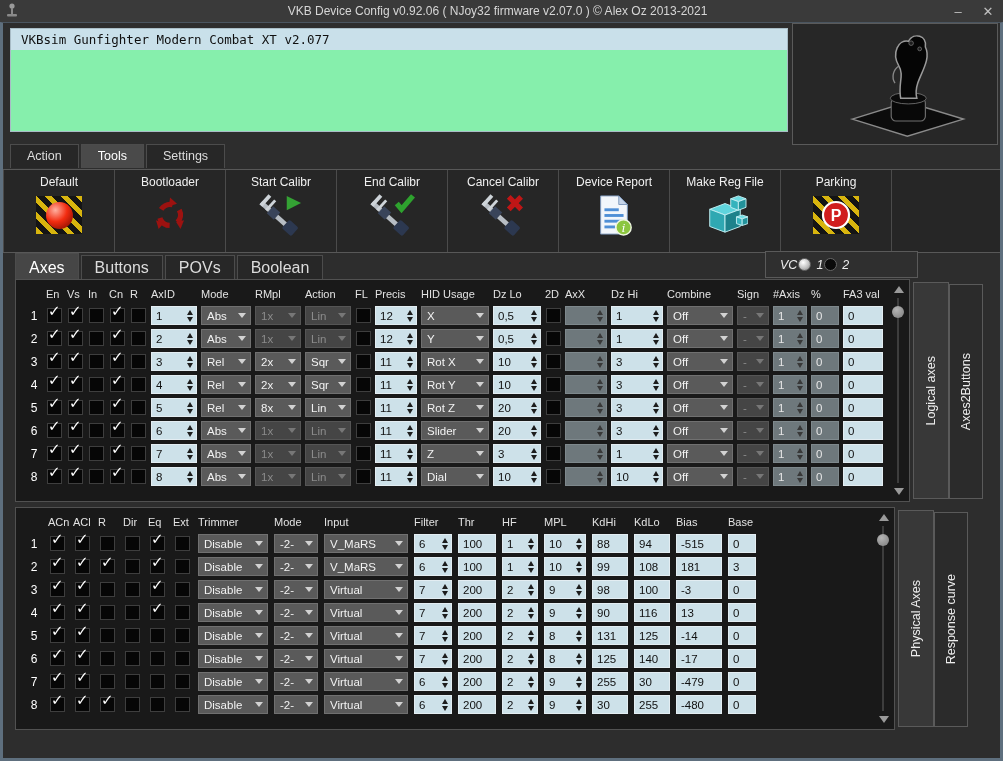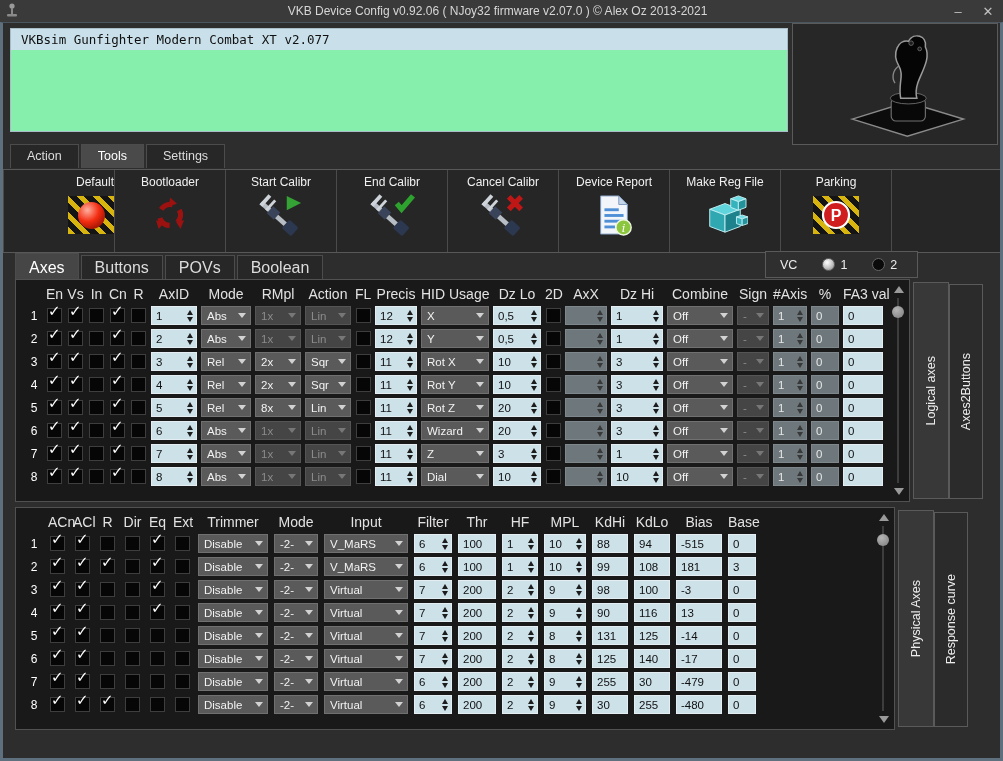--- a/index.html
+++ b/index.html
@@ -21,41 +21,41 @@
   .info-hid{position:absolute;left:502px;white-space:nowrap;}
   
   .stickbox{position:absolute;left:789px;top:0;width:206px;height:122px;background:#272727;border:1px solid #5a5a5a;box-sizing:border-box;display:flex;align-items:center;justify-content:center;}
   
   .tabrow{position:absolute;left:7px;top:121px;display:flex;}
   .tab{padding:4px 16px 5px;background:#272727;border:1px solid #4c4c4c;border-bottom:none;color:#dcdcdc;font-size:12.5px;margin-right:2px;cursor:default;}
   .tab.active{background:#4a4a4a;color:#fff;}
   
   .toolbar{position:absolute;left:0;top:146px;width:997px;height:82px;border-top:1px solid #585858;border-bottom:1px solid #585858;display:flex;background:#262626;}
   .tool{width:110px;border-right:1px solid #4b4b4b;display:flex;flex-direction:column;align-items:center;cursor:default;}
-  .tool:first-child{border-left:1px solid #4b4b4b;align-items:flex-end;}
+  .tool:first-child{border-left:1px solid #4b4b4b;}
   .tool .tlabel{margin-top:5px;font-size:12px;color:#f0f0f0;white-space:nowrap;}
   .tool .ticon{margin-top:3px;height:46px;display:flex;align-items:center;justify-content:center;}
   .hazard{width:46px;height:38px;background:repeating-linear-gradient(45deg,#d8b50e 0 5px,#141414 5px 11px);display:flex;align-items:center;justify-content:center;}
   .redball{width:27px;height:27px;border-radius:50%;background:radial-gradient(circle at 35% 30%,#ffb0a0,#f32c10 45%,#7e0b00 92%);}
   
   .subtabs{position:absolute;left:12px;top:232px;display:flex;}
   .stab{padding:3px 13px 4px;background:#272727;border:1px solid #4c4c4c;border-bottom:none;color:#dcdcdc;font-size:16px;margin-right:2px;cursor:default;}
   .stab.active{background:#464646;color:#fff;position:relative;top:-2px;padding-top:5px;}
-  .vcbox{position:absolute;left:762px;top:228px;width:153px;height:27px;background:#2f2f2f;border:1px solid #5a5a5a;box-sizing:border-box;display:flex;align-items:center;gap:25px;padding:0 14px;color:#ececec;font-size:12.5px;}
+  .vcbox{position:absolute;left:762px;top:228px;width:153px;height:27px;background:#2f2f2f;border:1px solid #5a5a5a;box-sizing:border-box;display:flex;align-items:center;gap:1px;padding:0 14px;color:#ececec;font-size:12.5px;font-style:italic;}
   .radio{width:13px;height:13px;border-radius:50%;background:#0a0a0a;border:1px solid #676767;box-sizing:border-box;}
   .radio.sel{background:radial-gradient(circle at 38% 32%,#ffffff,#c2c2c2 55%,#7e7e7e);}
   .vc-opt{display:flex;align-items:center;gap:5px;}
   
   .tpanel{position:absolute;background:#191919;border:1px solid #515151;box-sizing:border-box;padding:5px 0 0 10px;}
   .t1{left:12px;top:256px;width:895px;height:223px;--cols:16px 17px 17px 17px 17px 17px 46px 50px 46px 46px 16px 42px 68px 48px 16px 42px 52px 66px 32px 34px 28px 40px;--gap:4px;}
   .t2{left:12px;top:484px;width:880px;height:223px;--cols:16px 19px 19px 19px 19px 19px 19px 70px 44px 84px 38px 38px 36px 42px 36px 36px 46px 28px;--gap:6px;}
   .thead,.trow{display:grid;grid-template-columns:var(--cols);column-gap:var(--gap);align-items:center;}
   .thead{height:17px;margin-bottom:3px;}
   .trow{height:21px;margin-bottom:2px;}
-  .hcell{text-align:center;font-size:14px;color:#e2e2e2;white-space:nowrap;}
+  .hcell{font-size:11px;color:#e2e2e2;white-space:nowrap;}
   .rnum{text-align:center;color:#fff;font-size:12px;}
   .cb{position:relative;width:15px;height:15px;background:#060606;border:1px solid #3e3e3e;box-sizing:border-box;margin:0 auto;}
   .tick{position:absolute;left:0px;top:-5px;font-family:"DejaVu Sans",sans-serif;font-size:15px;font-weight:bold;color:#fff;line-height:1;}
   .spin,.bx,.dd{height:19px;box-sizing:border-box;display:flex;align-items:center;font-size:11.5px;}
   .spin,.bx{background:#cde1e9;border:1px solid #e3edf2;color:#101010;}
   .spin .v,.bx .v{flex:1;padding-left:4px;white-space:nowrap;}
   .spin.gray,.bx.gray{background:#6e787c;border-color:#7e888c;color:#e6e6e6;}
   .arr{width:9px;margin-right:2px;display:flex;flex-direction:column;align-items:center;gap:2px;}
   .au{width:0;height:0;border-left:3.5px solid transparent;border-right:3.5px solid transparent;border-bottom:5px solid #1c1c1c;}
   .ad{width:0;height:0;border-left:3.5px solid transparent;border-right:3.5px solid transparent;border-top:5px solid #1c1c1c;}
@@ -760,21 +760,21 @@
               </div>
               <div class="cb"></div>
               <div class="spin">
                 <span class="v">11</span>
                 <span class="arr">
                   <i class="au"></i>
                   <i class="ad"></i>
                 </span>
               </div>
               <div class="dd">
-                <span class="v">Wizard</span>
+                <span class="v">Slider</span>
                 <i class="caret"></i>
               </div>
               <div class="spin">
                 <span class="v">20</span>
                 <span class="arr">
                   <i class="au"></i>
                   <i class="ad"></i>
                 </span>
               </div>
               <div class="cb"></div>

